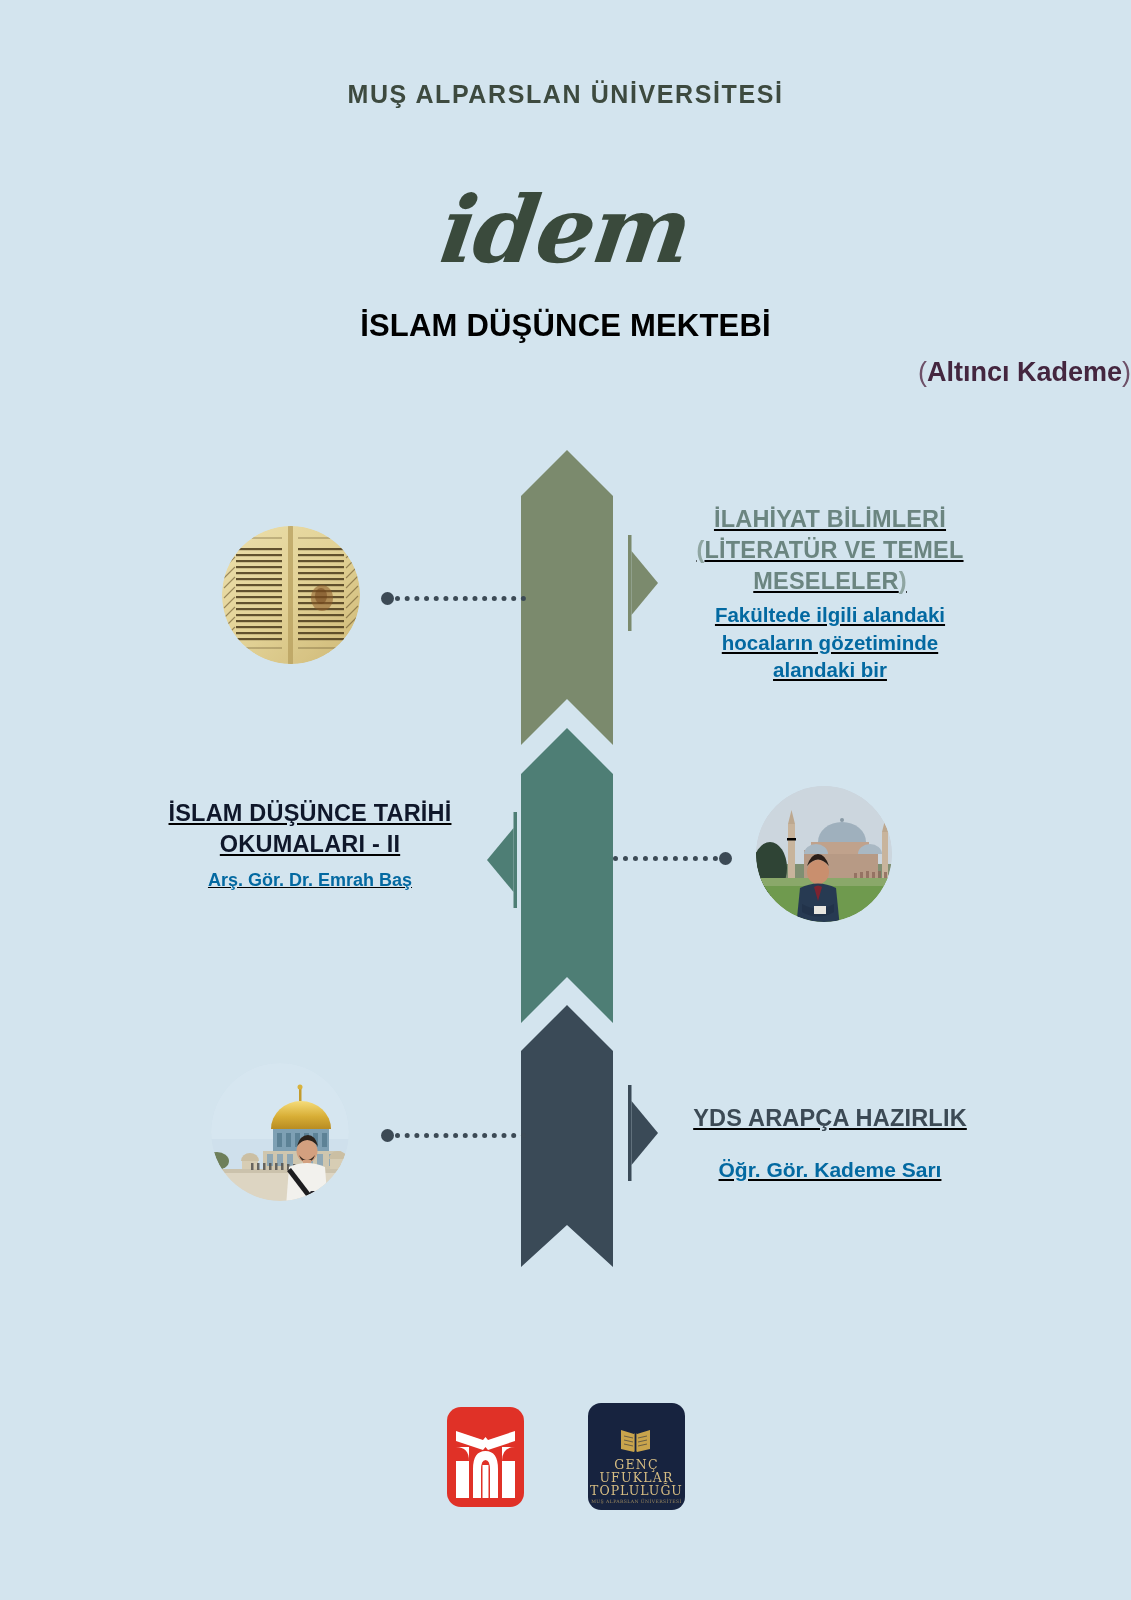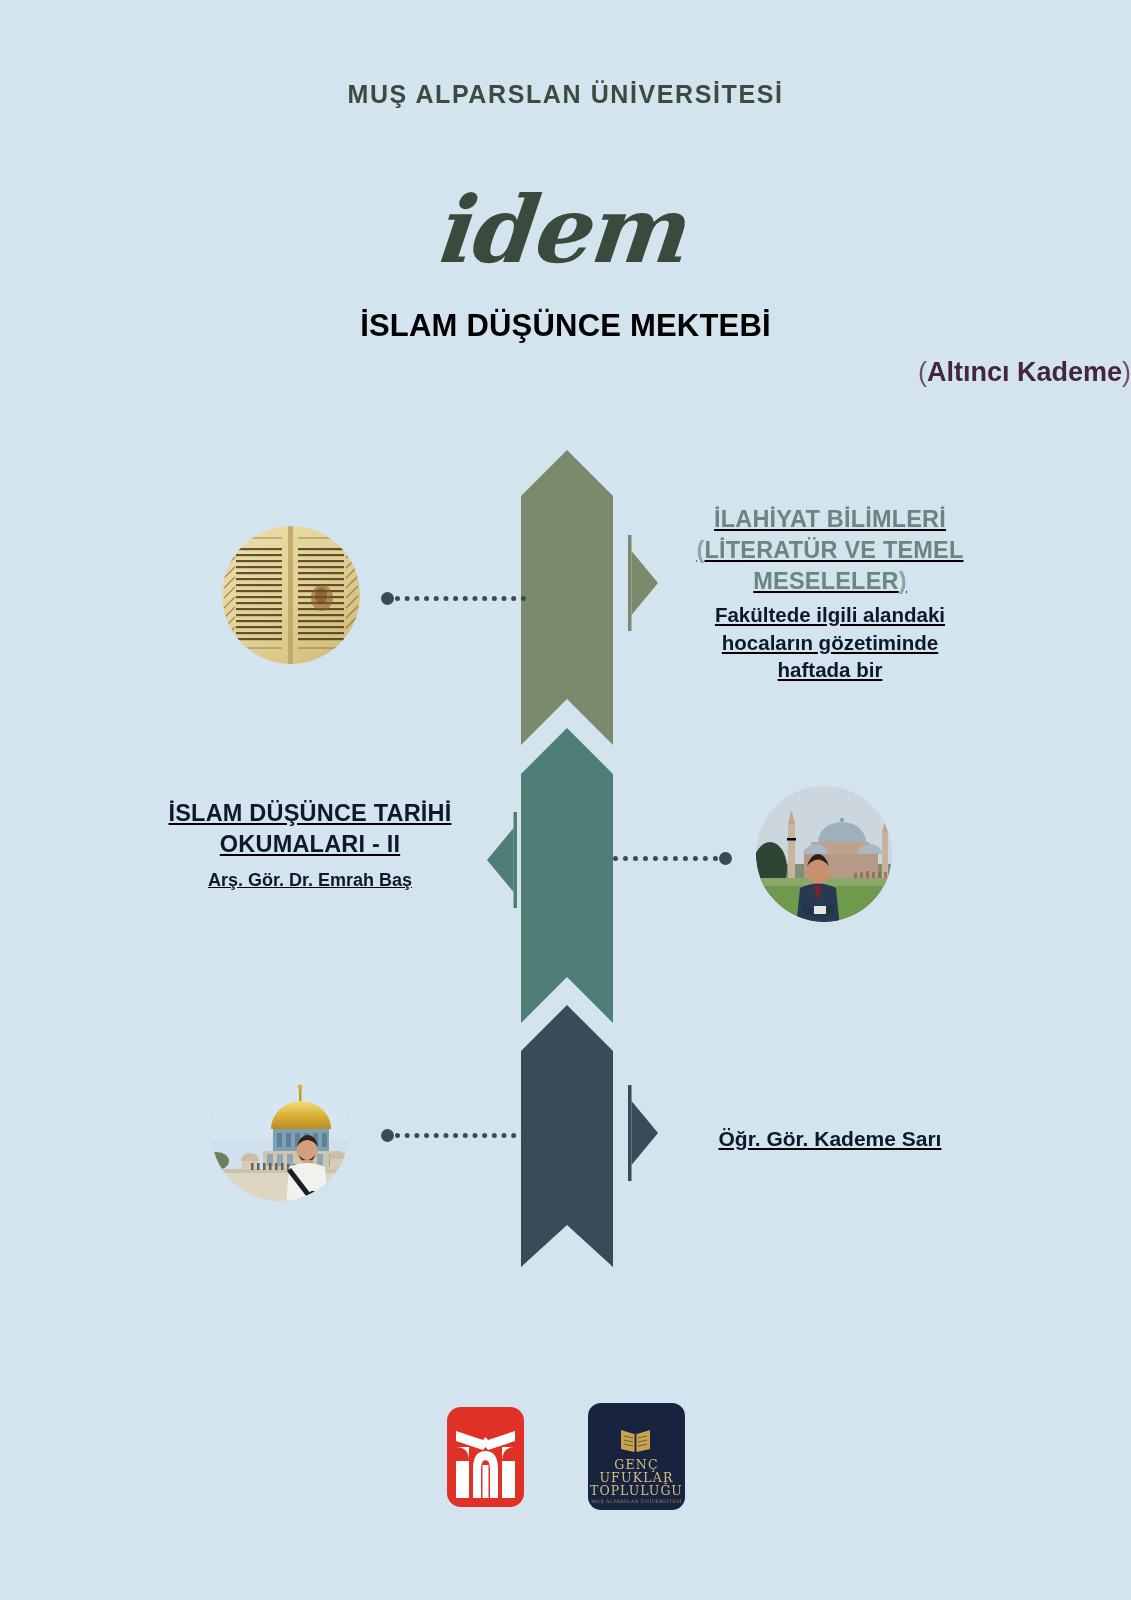--- a/index.html
+++ b/index.html
@@ -137,21 +137,21 @@
   .sec-title {
     font-size: 23.5px;
     font-weight: bold;
     line-height: 1.32;
     letter-spacing: 0.2px;
   }
   .sec-body {
     font-size: 20.5px;
     font-weight: bold;
     line-height: 1.35;
-    color: #0f172a;
+    color: #0369a1;
     margin-top: 4px;
   }
 
   .block-1 { left: 665px; top: 504px; width: 330px; text-align: center; }
   .block-1 .sec-title { color: #6b8580; }
   .block-1 .paren { color: #8fa6a2; }
 
   .block-2 { left: 145px; top: 798px; width: 330px; text-align: center; }
   .block-2 .sec-title { color: #0f172a; }
   .block-2 .sec-body { margin-top: 8px; font-size: 18px; }
@@ -475,33 +475,34 @@
 
   <div class="txt-block block-1">
     <div class="sec-title">
       <span>İLAHİYAT BİLİMLERİ</span><br>
       <span class="paren">(</span><span>LİTERATÜR VE TEMEL</span><br>
       <span>MESELELER</span><span class="paren">)</span>
     </div>
     <div class="sec-body">
       <span>Fakültede ilgili alandaki</span><br>
       <span>hocaların gözetiminde</span><br>
-      <span>haftada bir</span>
+      <span>alandaki bir</span>
     </div>
   </div>
 
   <div class="txt-block block-2">
     <div class="sec-title">
       <span>İSLAM DÜŞÜNCE TARİHİ</span><br>
       <span>OKUMALARI - II</span>
     </div>
     <div class="sec-body">Arş. Gör. Dr. Emrah Baş</div>
   </div>
 
   <div class="txt-block block-3">
+    <div class="sec-title">YDS ARAPÇA HAZIRLIK</div>
     <div class="sec-body">Öğr. Gör. Kademe Sarı</div>
   </div>
 
   <div class="footer-logos">
 
     <div class="logo-mau">
       <svg width="77" height="100" viewBox="0 0 77 100">
         <rect x="0" y="0" width="77" height="100" rx="14" fill="#e03127"></rect>
 
         <path d="M9 24 L36 33 L38.5 30 L41 33 L68 24 L68 34 L41 43 L38.5 40 L36 43 L9 34 Z" fill="#ffffff"></path>

